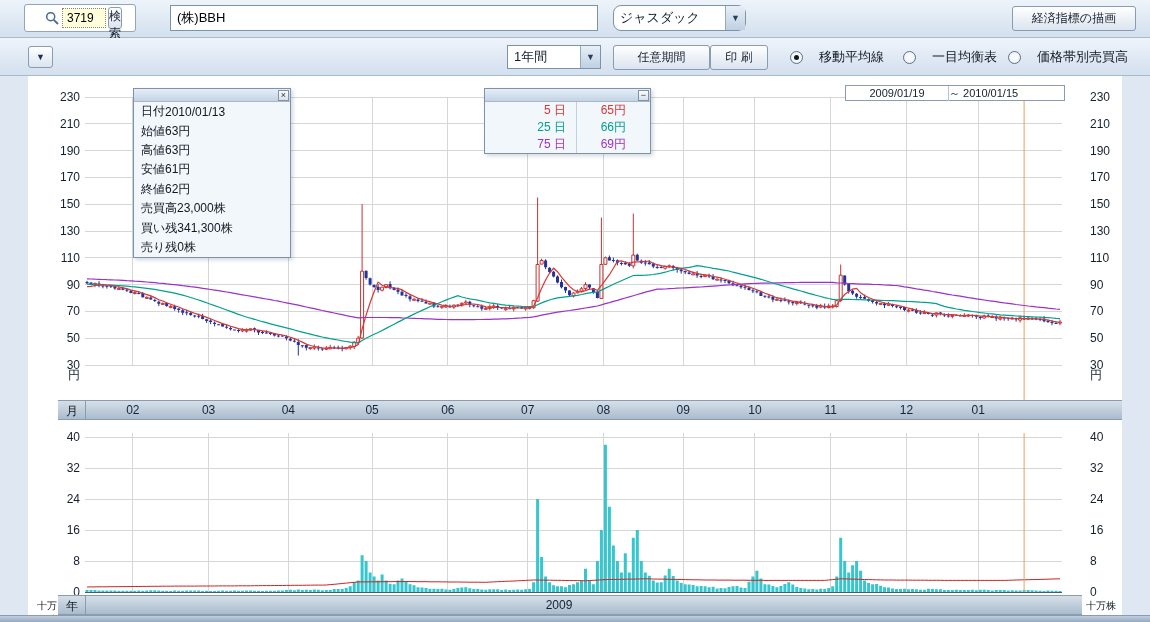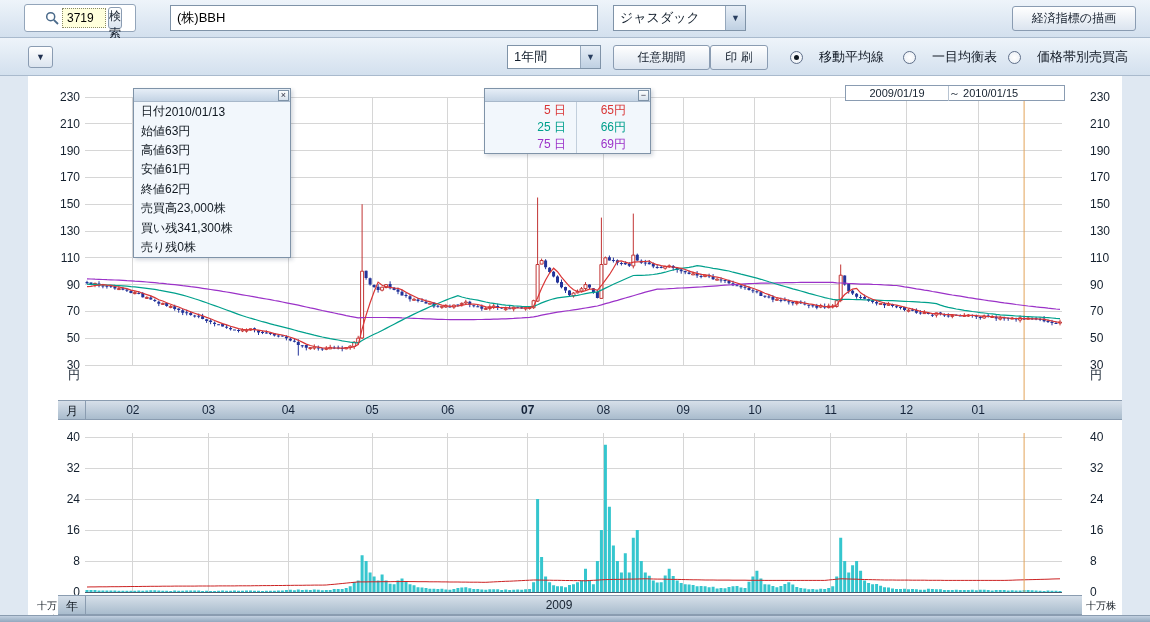--- a/index.html
+++ b/index.html
@@ -9,21 +9,21 @@
 .toolbar{position:absolute;left:0;width:1150px;height:38px;background:linear-gradient(#eef4fa,#d3e0ee);border-bottom:1px solid #a9bacd;}
 .toolbar1{top:0;}
 .toolbar2{top:38px;}
 .btn{background:linear-gradient(#ffffff,#dbe4ef);border:1px solid #8a9cb2;border-radius:3px;font-size:12px;color:#16202e;font-family:inherit;}
 .search-group{position:absolute;left:24px;top:4px;width:112px;height:28px;display:flex;align-items:center;background:#fff;border:1px solid #93a5ba;border-radius:3px;padding:0 20px;gap:2px;}
 .sicon{display:inline-flex;width:15px;height:15px;}
 .code-input{width:44px;height:20px;background:#ffffdc;border:1px dotted #8a8a6a;font-size:12px;padding:0 4px;font-family:inherit;}
 .search-btn{height:22px;flex:1;}
 .name-input{position:absolute;left:170px;top:5px;width:428px;height:26px;border:1px solid #7f93a8;padding:0 6px;font-size:13px;font-family:inherit;background:#fff;}
 .select{position:absolute;background:#fff;border:1px solid #7f93a8;display:flex;align-items:stretch;}
-.market-select{left:613px;top:5px;width:133px;height:26px;}
+.market-select{left:613px;top:5px;width:133px;height:26px;border-radius:8px;}
 .period-select{left:507px;top:7px;width:94px;height:24px;}
 .select-text{flex:1;display:flex;align-items:center;padding:0 6px;font-size:13px;}
 .select-arrow{width:20px;background:linear-gradient(#e8eff7,#bfd0e2);border-left:1px solid #96a8bc;display:flex;align-items:center;justify-content:center;font-size:9px;color:#2a3f60;}
 .indicator-btn{position:absolute;left:1012px;top:6px;width:124px;height:25px;}
 .dd-btn{position:absolute;left:28px;top:8px;width:25px;height:22px;font-size:9px;color:#203050;}
 .tab-group{position:absolute;left:363px;top:7px;height:24px;display:flex;border:1px solid #90a2b8;background:#dde7f2;}
 .tab{text-align:center;line-height:22px;font-size:13px;background:linear-gradient(#e9f0f8,#d4e0ee);color:#1c2a3a;border-right:1px solid #a6b6c8;}
 .tab:nth-child(1){width:42px;}
 .tab:nth-child(2){width:48px;}
 .tab:nth-child(3){width:48px;border-right:none;}
@@ -175,21 +175,21 @@
 
     <div class="bar month-bar">
       <span class="bar-head">月</span>
       <span class="bar-div"></span>
       <div id="month-labels">
           <span class="month-tick" style="left: 74.8531px;">02</span>
           <span class="month-tick" style="left: 150.62px;">03</span>
           <span class="month-tick" style="left: 230.376px;">04</span>
           <span class="month-tick" style="left: 314.118px;">05</span>
           <span class="month-tick" style="left: 389.886px;">06</span>
-          <span class="month-tick" style="left: 469.641px; font-weight: bold;">07</span>
+          <span class="month-tick" style="left: 469.641px;">07</span>
           <span class="month-tick" style="left: 545.408px;">08</span>
           <span class="month-tick" style="left: 625.163px;">09</span>
           <span class="month-tick" style="left: 696.943px;">10</span>
           <span class="month-tick" style="left: 772.71px;">11</span>
           <span class="month-tick" style="left: 848.478px;">12</span>
           <span class="month-tick" style="left: 920.257px;">01</span>
         </div>
     </div>
 
     <svg id="volume-svg" width="1094" height="178">

